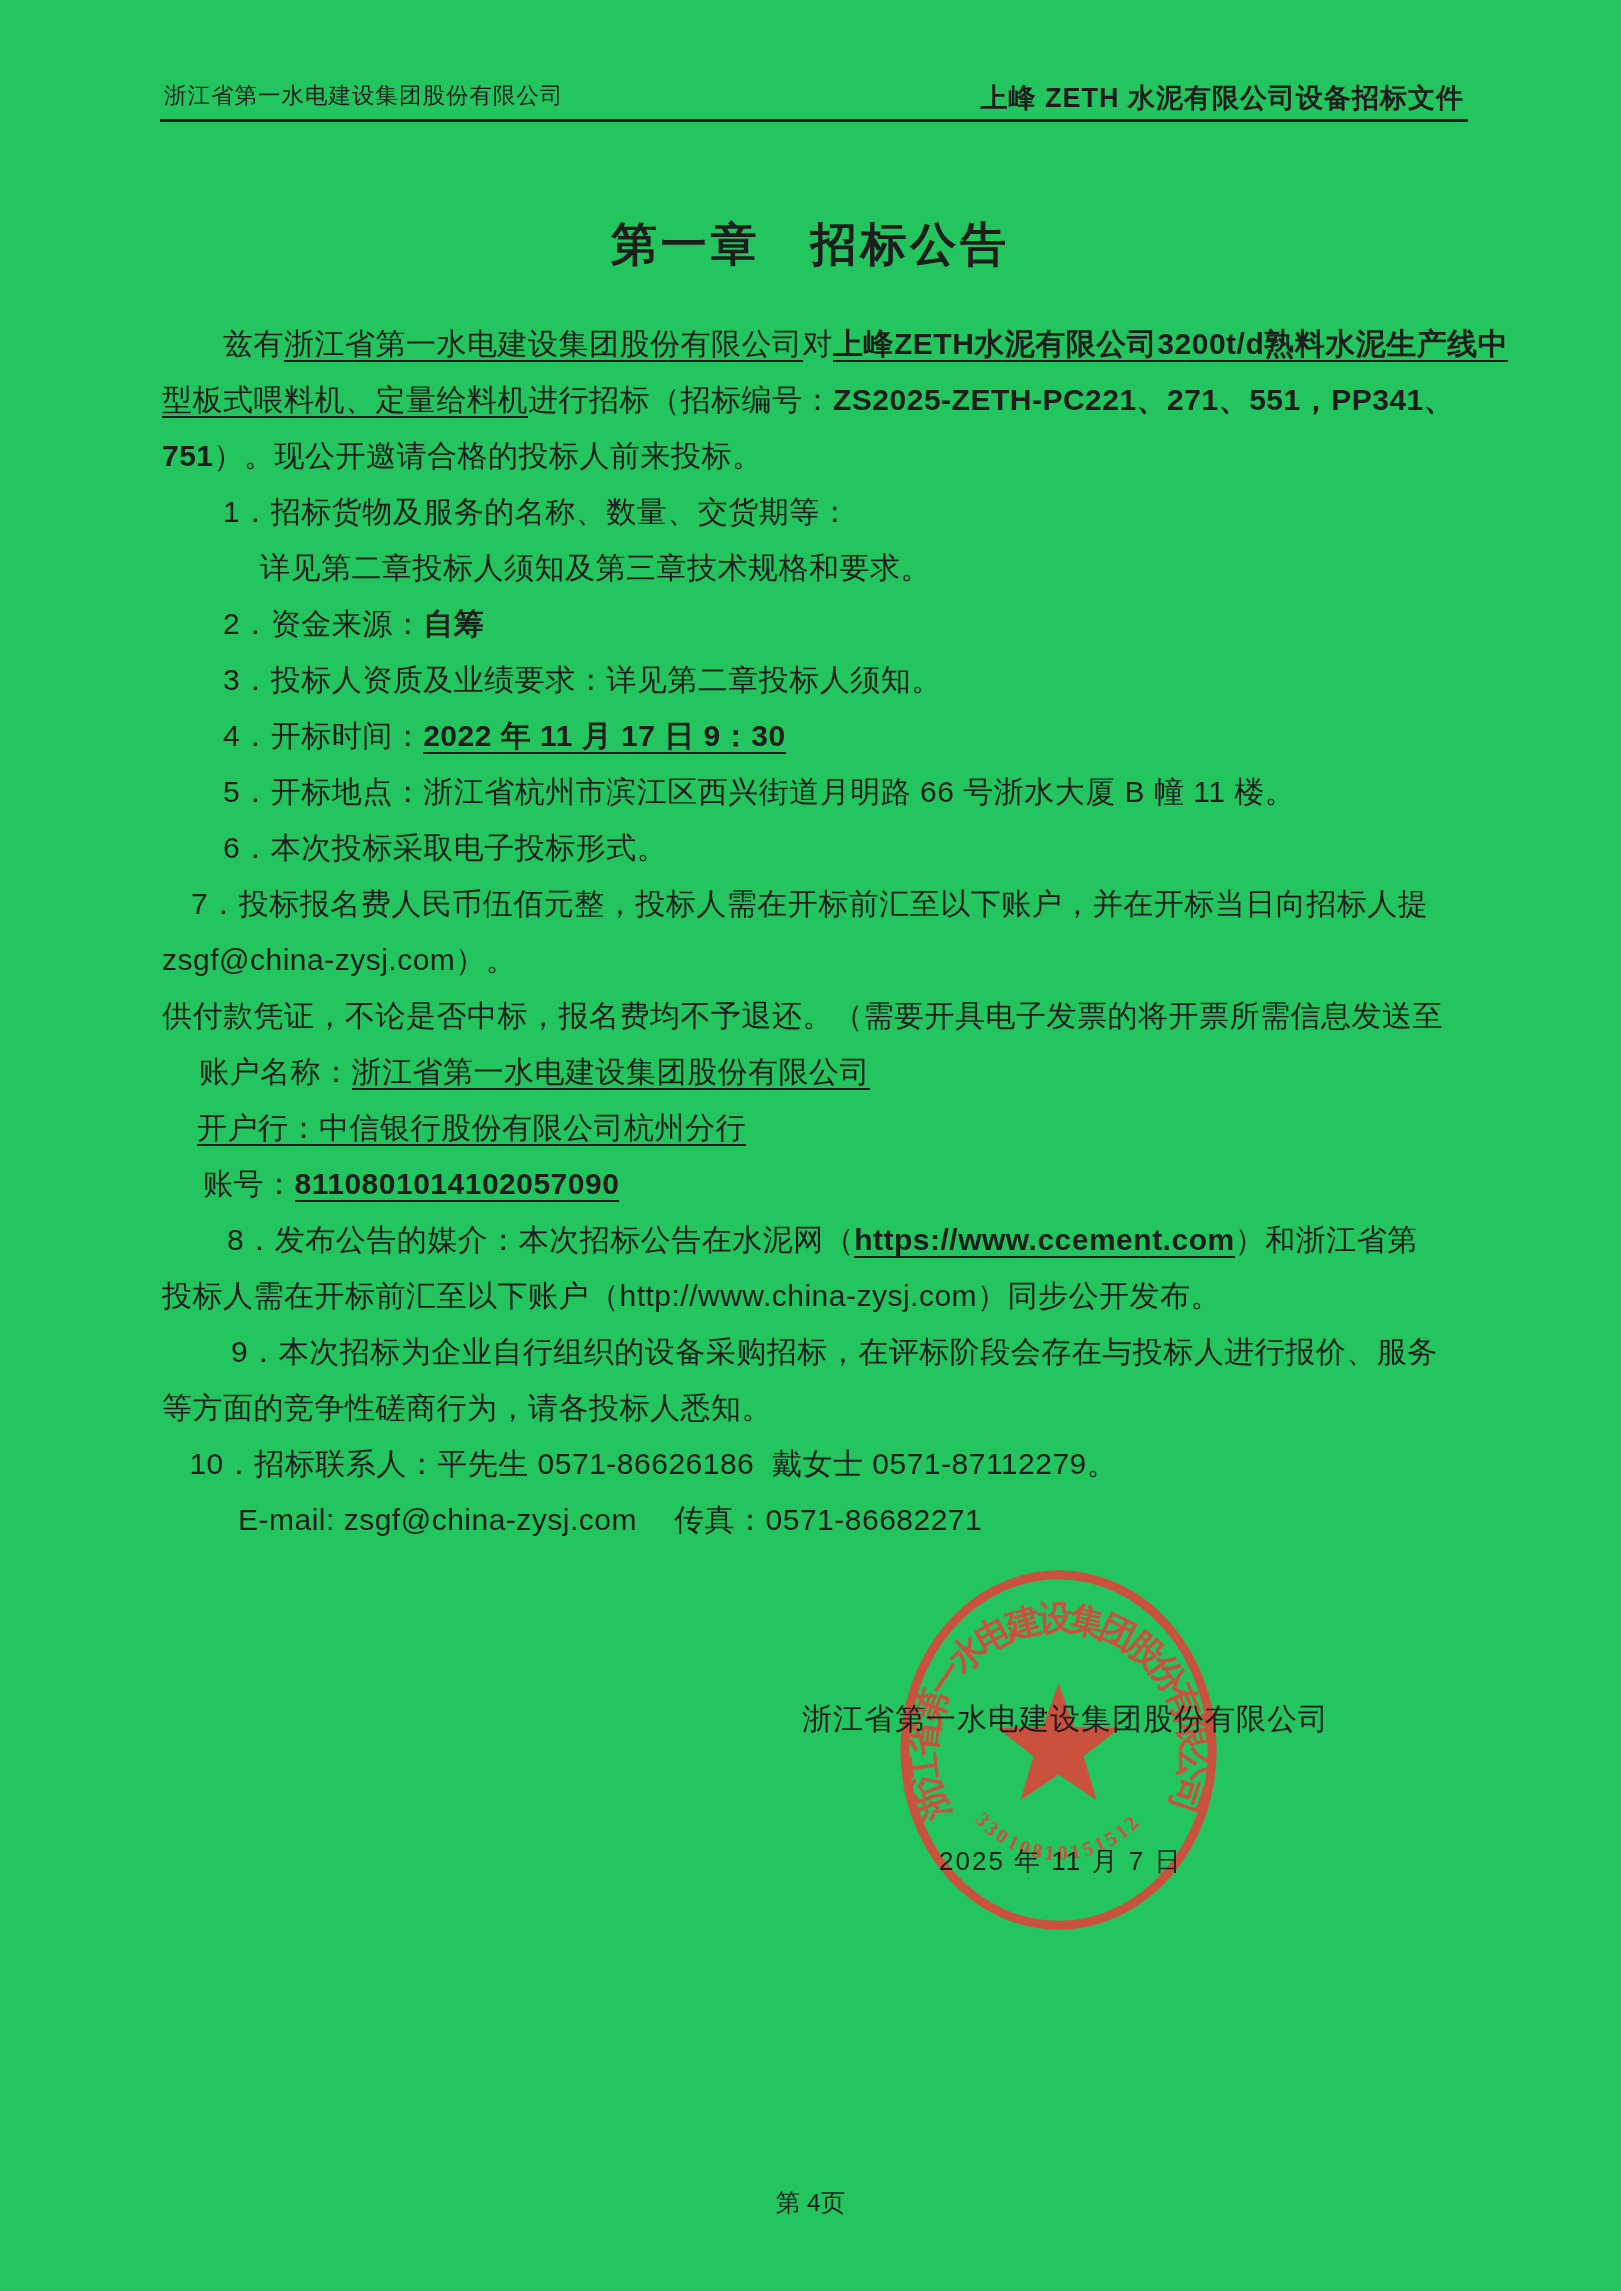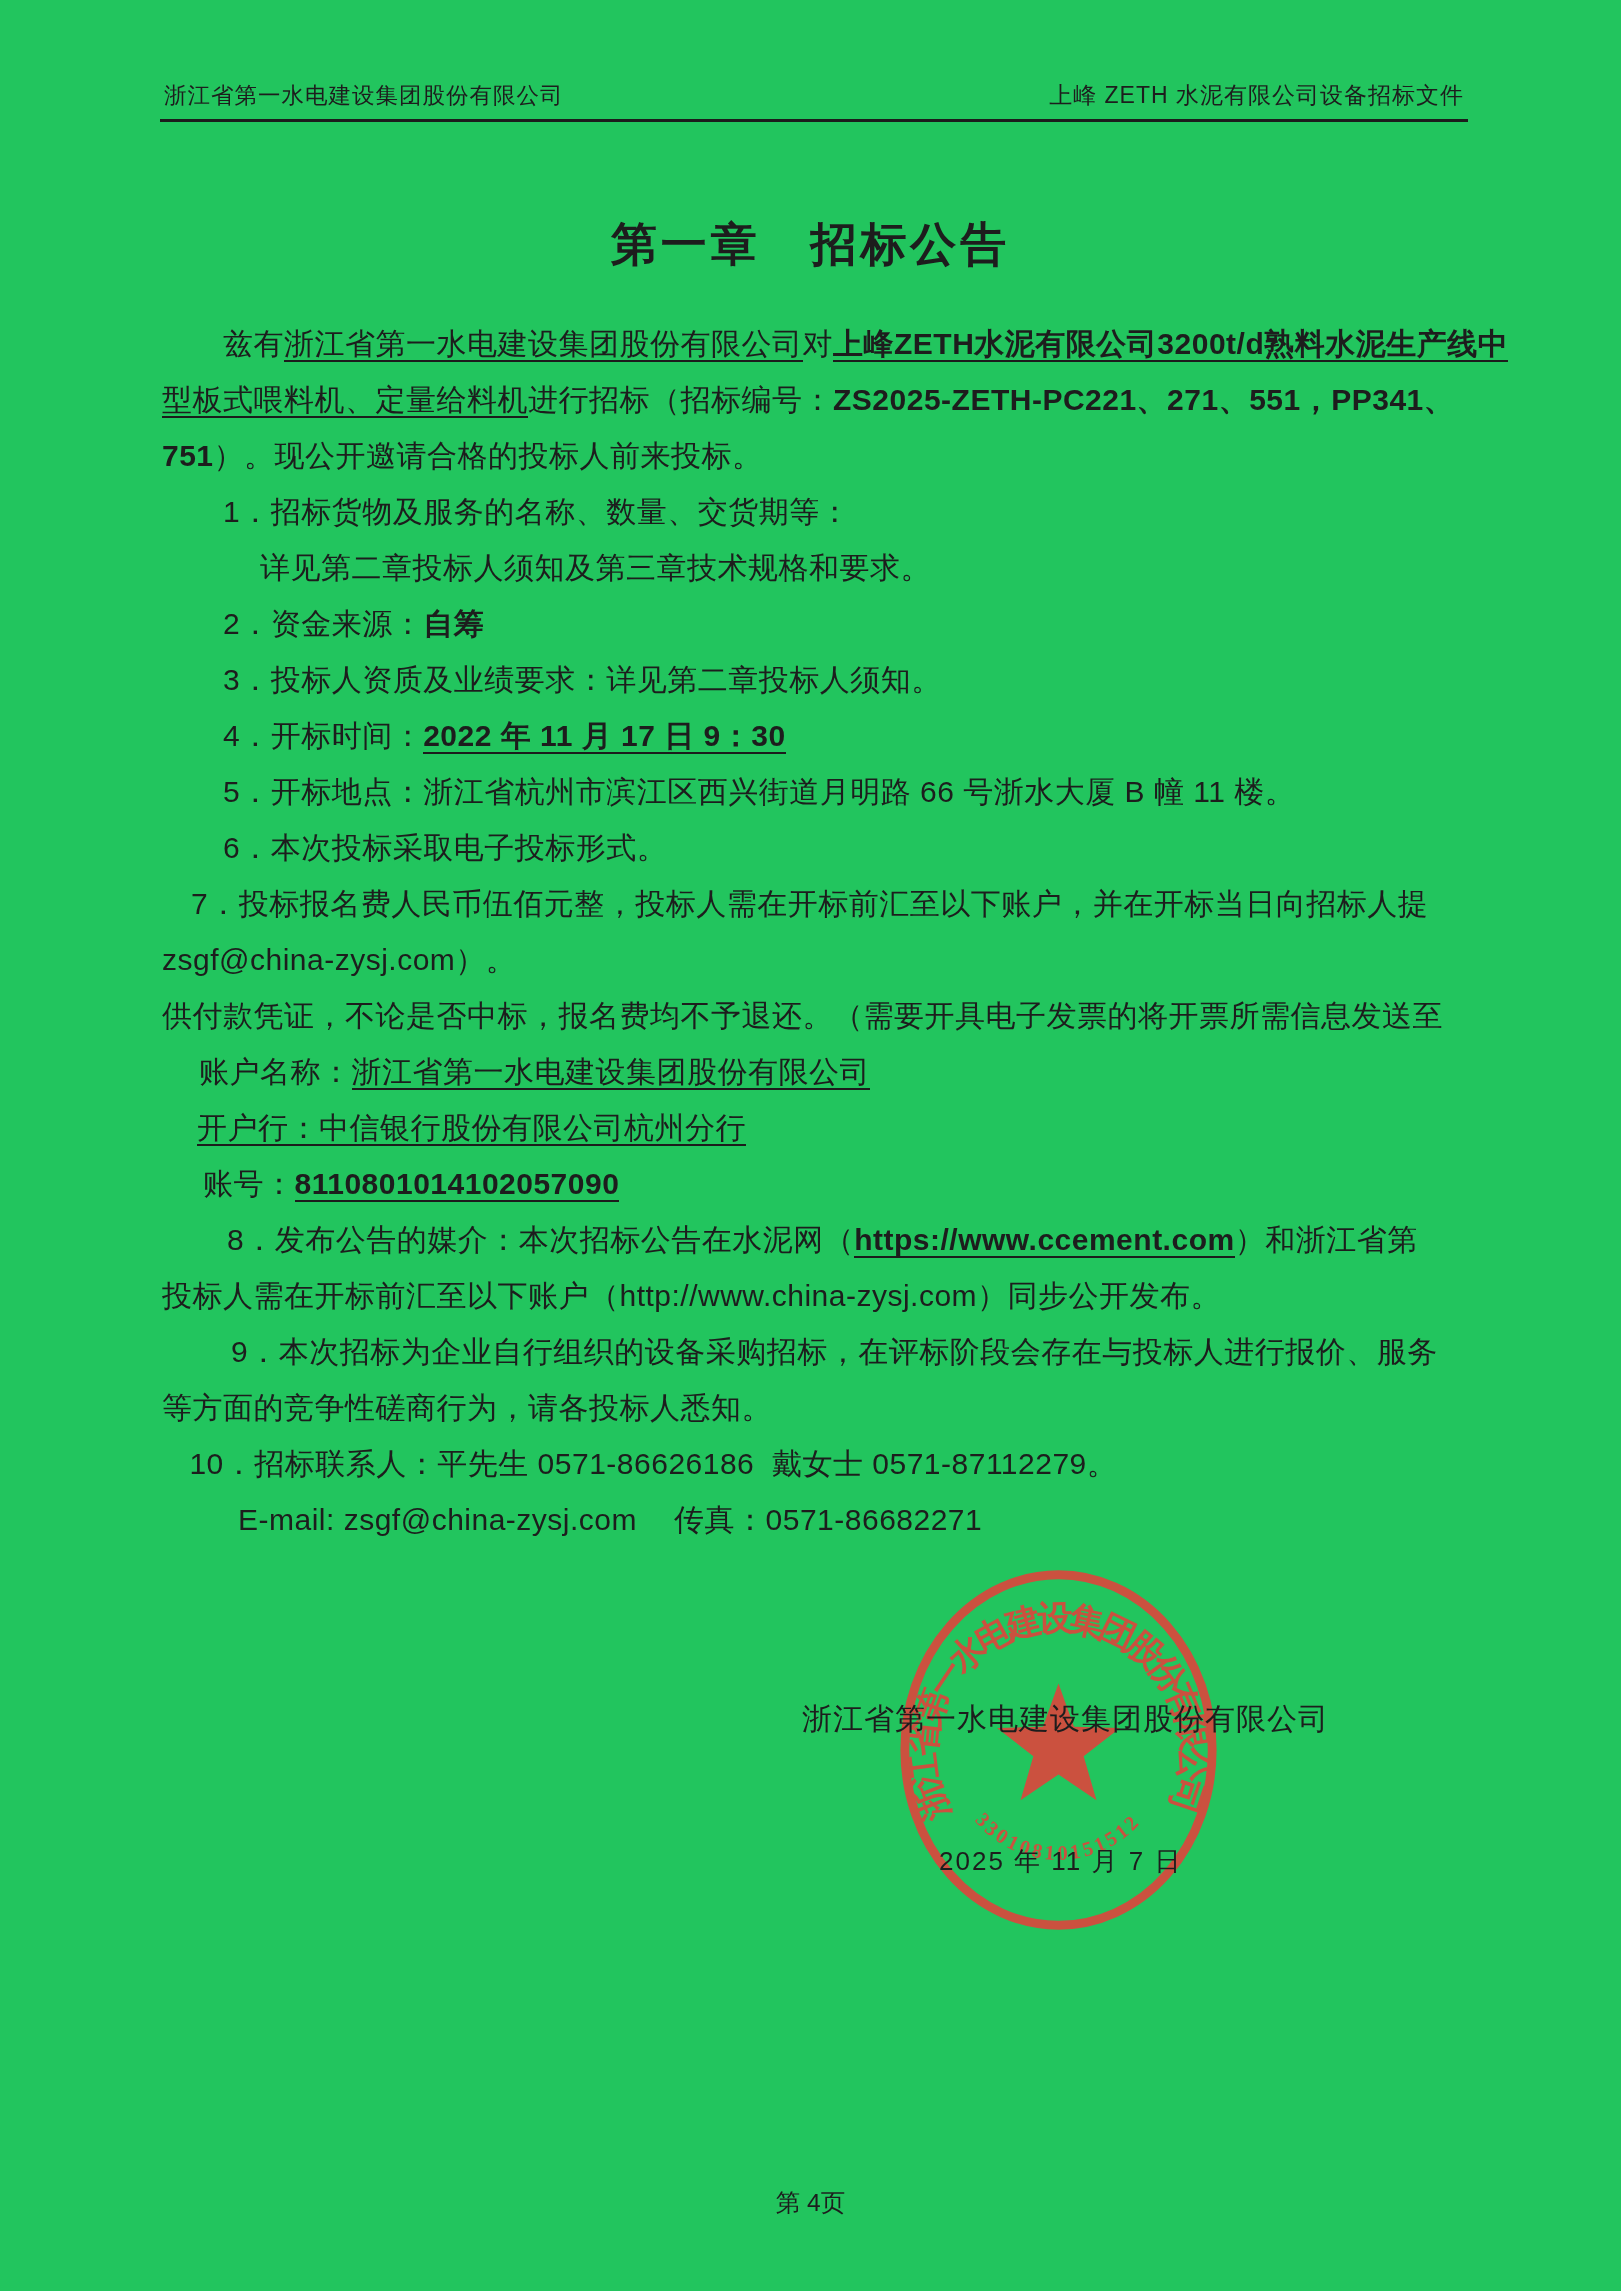--- a/index.html
+++ b/index.html
@@ -7,21 +7,21 @@
     position:relative;
     width:1621px;height:2292px;
     margin:0 auto;
     background:#fefefdQ;
     background-color:#22c55e;
     font-family:"Liberation Sans",sans-serif;
     color:#1d1d1d;
     overflow:hidden;
   }
   .header-left{position:absolute;left:164px;top:80px;font-size:22.5px;letter-spacing:1px;}
-  .header-right{position:absolute;right:157px;top:80px;font-size:23px;letter-spacing:1px;}
+  .header-right{position:absolute;right:157px;top:80px;font-size:27px;letter-spacing:1px;font-weight:bold;}
   .header-rule{position:absolute;left:160px;top:119px;width:1308px;height:2.9px;background:#1c1c1c;}
   .doc-title{
     position:absolute;left:0;top:214px;width:100%;
     text-align:center;font-size:46px;font-weight:bold;
     font-family:Liberation Sans, sans-serif;letter-spacing:3.9px;
   }
   .body-block{position:absolute;left:162px;top:316px;width:1318px;}
   .bline{
     height:56px;line-height:56px;font-size:30px;
     white-space:nowrap;letter-spacing:0.5px;

